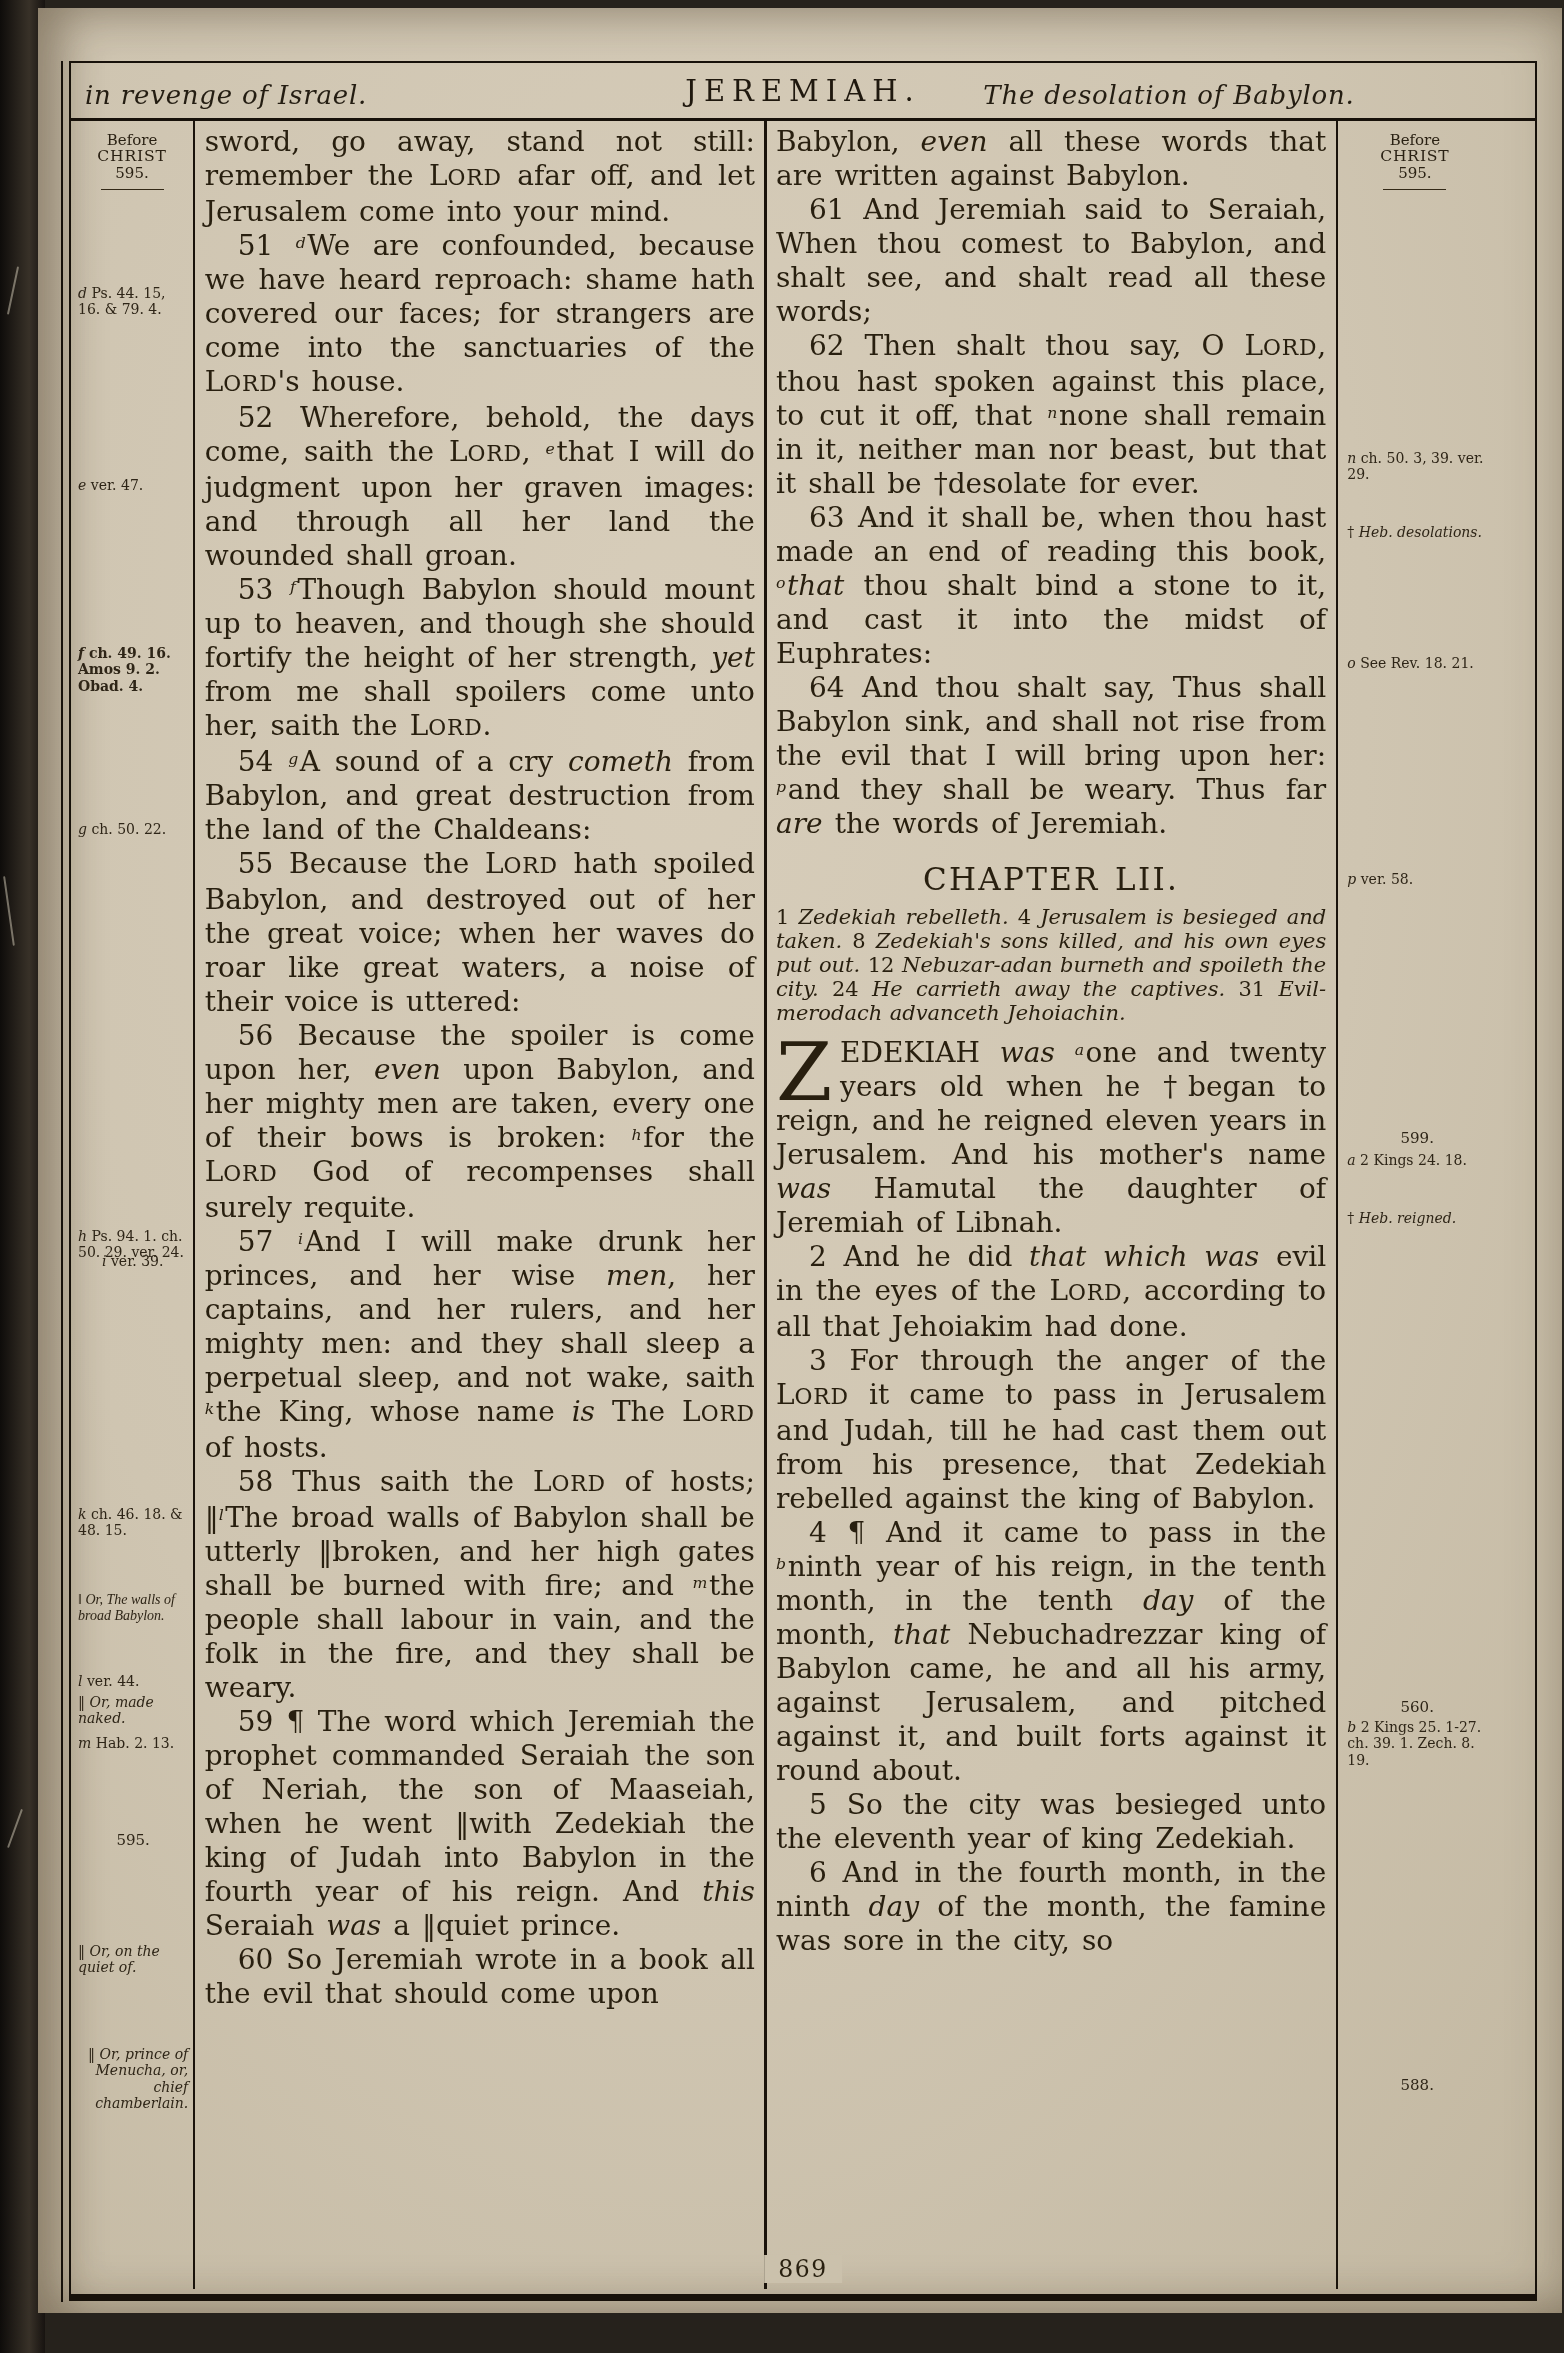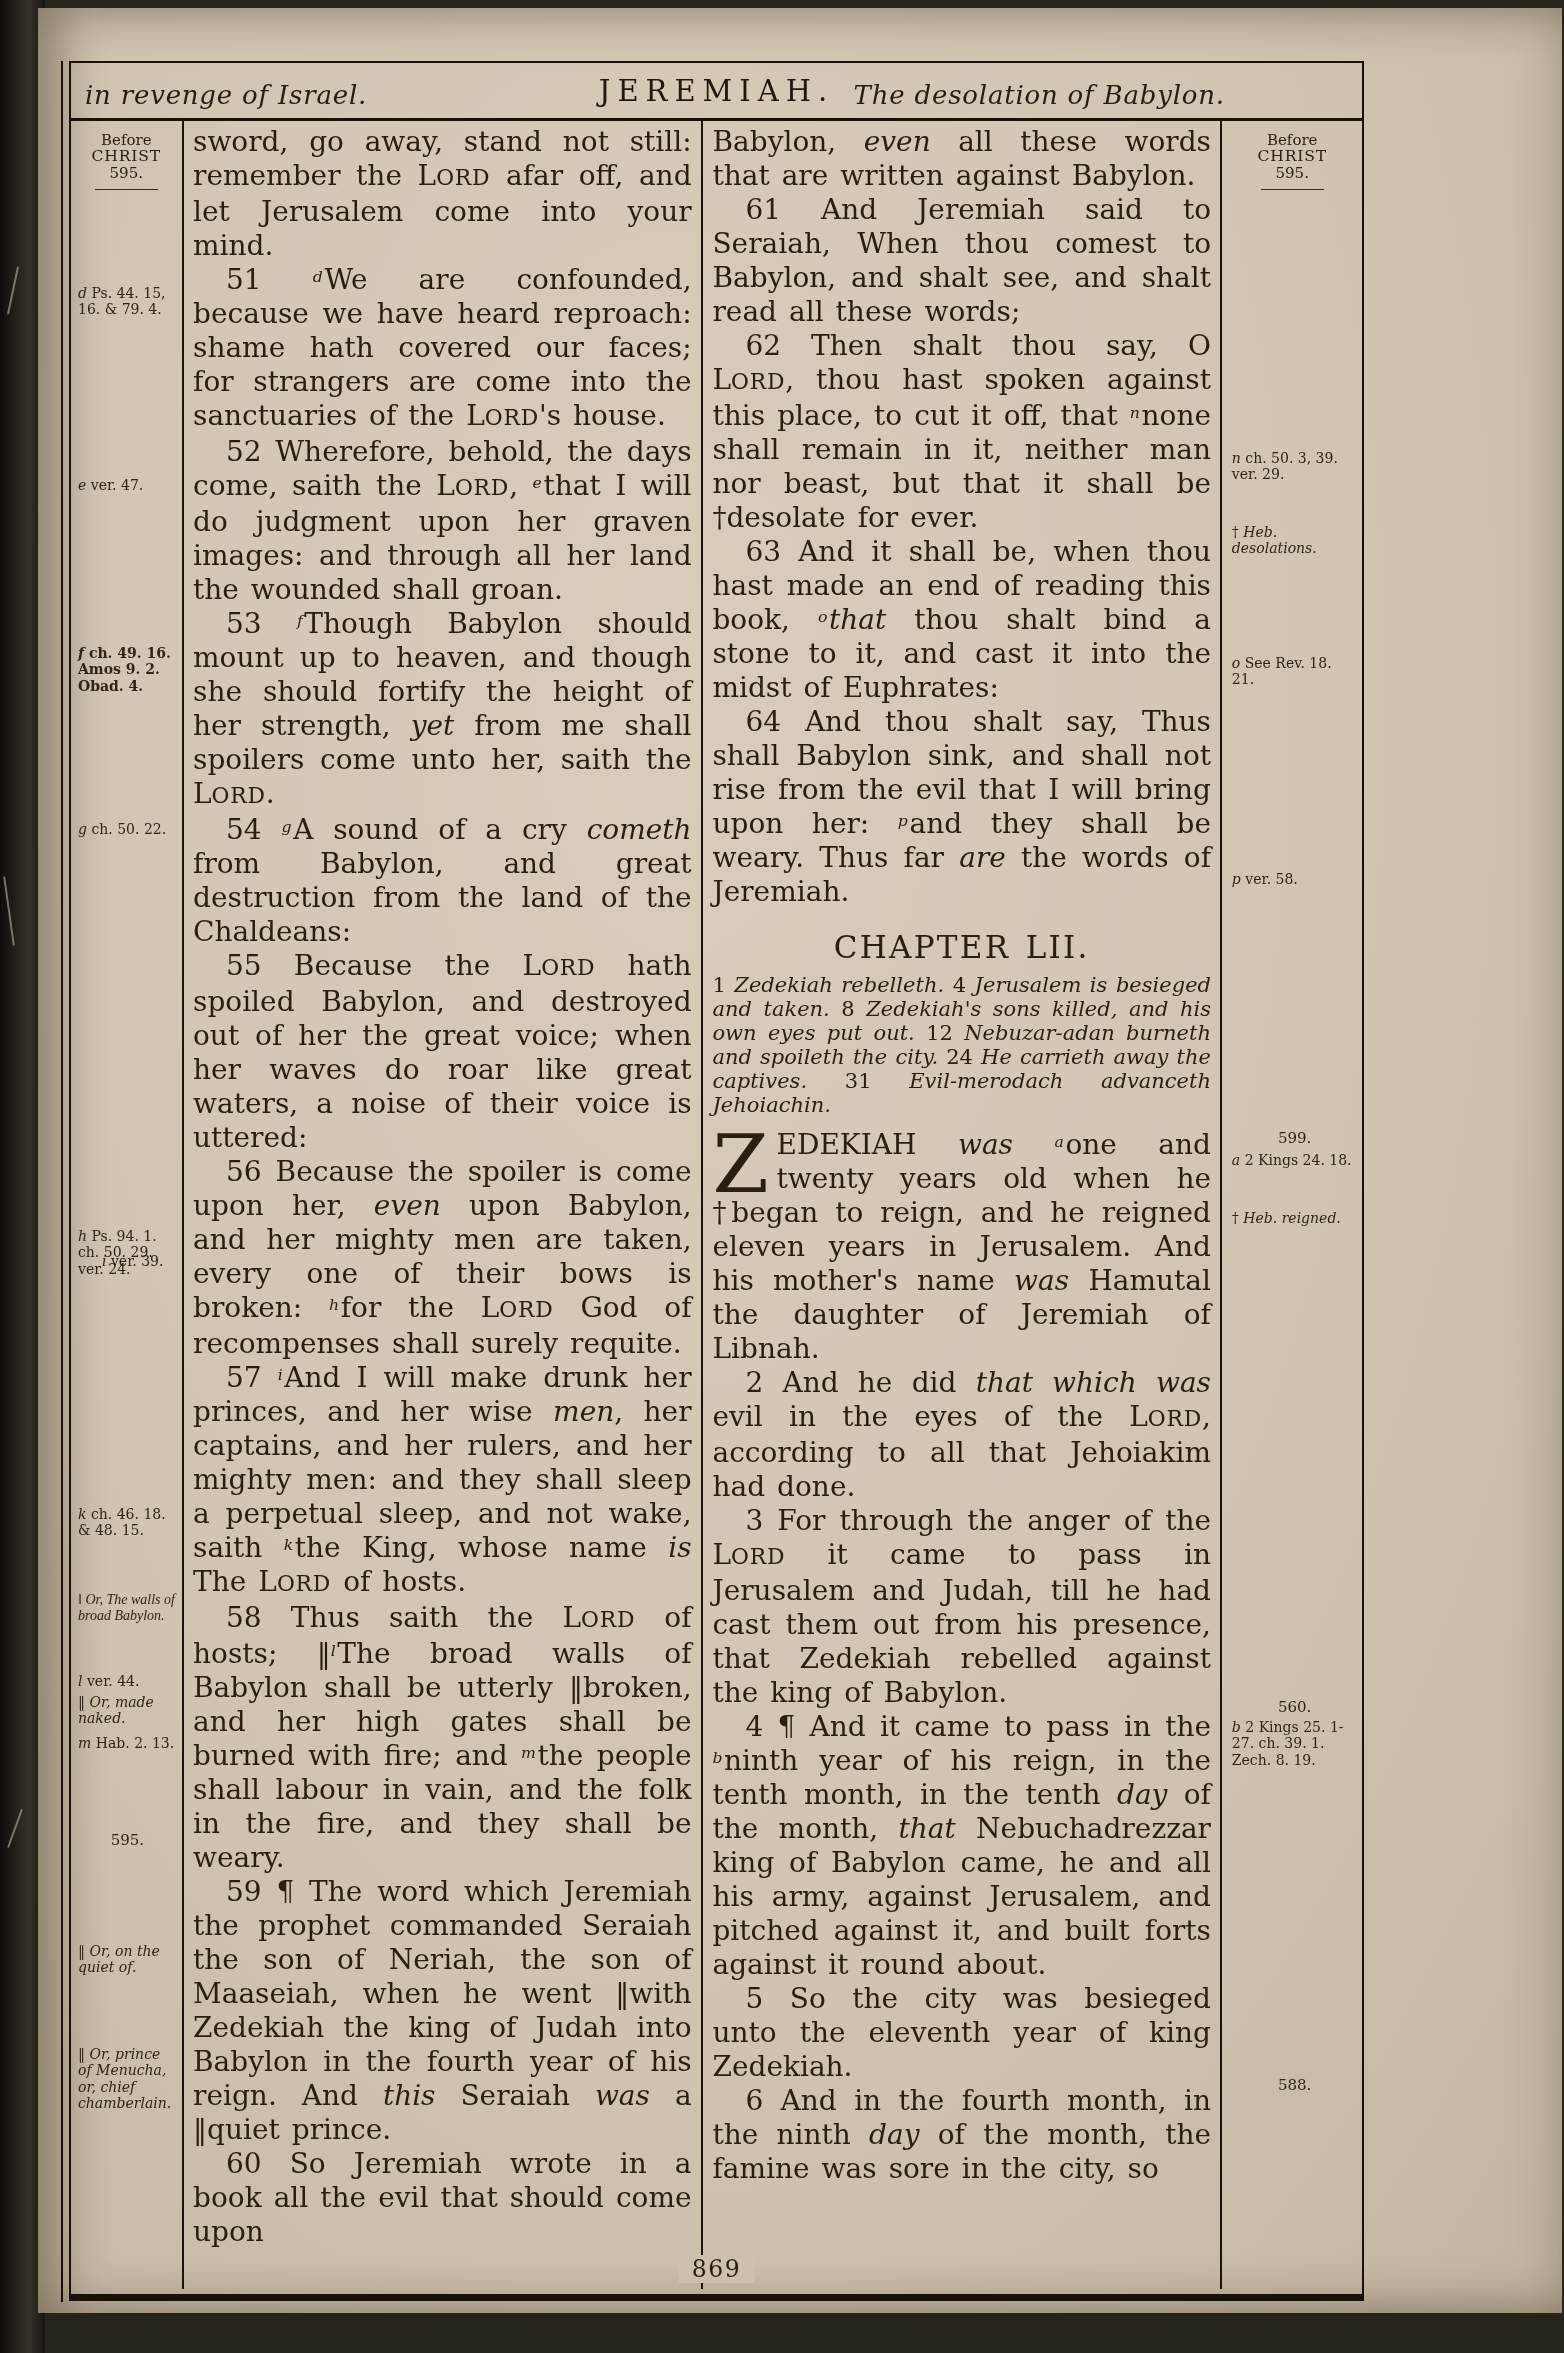--- a/index.html
+++ b/index.html
@@ -20,21 +20,21 @@
   .s3 { left: 14px; top: 1808px; width: 2.3px; height: 41px; transform: rotate(20deg); }
 
   
   .page {
     position: absolute; left: 38px; top: 7.8px; width: 1524px; height: 2305px;
     background: radial-gradient(ellipse at 42% 30%, #d7cdba 0%, #cfc5b1 55%, #c2b7a0 100%);
     box-shadow: inset 0 0 55px rgba(62,46,26,0.28), inset 27px 0 43px rgba(62,46,26,0.30);
   }
   
   .frame {
-    position: absolute; left: 31px; top: 53px; width: 1295px; height: 2240px;
+    position: absolute; left: 31px; top: 53px; width: 1468px; height: 2240px;
     border: 2.3px solid #17110a; border-bottom-width: 7.8px;
   }
   .frame::before {
     content: ""; position: absolute; left: -10.2px; top: -2.3px; bottom: -7.8px;
     border-left: 2.3px solid #17110a;
   }
 
   
   .header-row {
     position: relative; height: 58px; border-bottom: 3.9px solid #17110a;
@@ -120,21 +120,21 @@
           <div class="note" style="top: 700px;"><i>g</i> ch. 50. 22.</div>
           <div class="note" style="top: 1107px;"><i>h</i> Ps. 94. 1. ch. 50. 29. ver. 24.</div>
           <div class="note" style="top: 1132px; margin-left: 24px;"><i>i</i> ver. 39.</div>
           <div class="note" style="top: 1385px;"><i>k</i> ch. 46. 18. &amp; 48. 15.</div>
           <div class="note" style="top: 1471px; font-family: Liberation Serif, serif;">‖ <i>Or, The walls of broad Babylon.</i></div>
           <div class="note" style="top: 1552px;"><i>l</i> ver. 44.</div>
           <div class="note" style="top: 1573px;">‖ <i>Or, made naked.</i></div>
           <div class="note" style="top: 1614px;"><i>m</i> Hab. 2. 13.</div>
           <div class="note note-year" style="top: 1711px;">595.</div>
           <div class="note" style="top: 1822px;">‖ <i>Or, on the quiet of.</i></div>
-          <div class="note" style="top: 1925px;">‖ <i>Or, prince of Menucha, or, chief chamberlain.</i></div>
+          <div class="note" style="top: 1925px; text-align: right;">‖ <i>Or, prince of Menucha, or, chief chamberlain.</i></div>
         </div>
 
       <div class="vrule"></div>
 
       <div class="text-col" id="col-left">
           <p class="verse">sword, go away, stand not still: remember the L<span class="scr">ORD</span> afar off, and let Jerusalem come into your mind.</p>
           <p class="verse vindent">51 <sup class="ref">d</sup>We are confounded, because we have heard reproach: shame hath covered our faces; for strangers are come into the sanctuaries of the L<span class="scr">ORD</span>'s house.</p>
           <p class="verse vindent">52 Wherefore, behold, the days come, saith the L<span class="scr">ORD</span>, <sup class="ref">e</sup>that I will do judgment upon her graven images: and through all her land the wounded shall groan.</p>
           <p class="verse vindent">53 <sup class="ref">f</sup>Though Babylon should mount up to heaven, and though she should fortify the height of her strength, <i>yet</i> from me shall spoilers come unto her, saith the L<span class="scr">ORD</span>.</p>
           <p class="verse vindent">54 <sup class="ref">g</sup>A sound of a cry <i>cometh</i> from Babylon, and great destruction from the land of the Chaldeans:</p>

